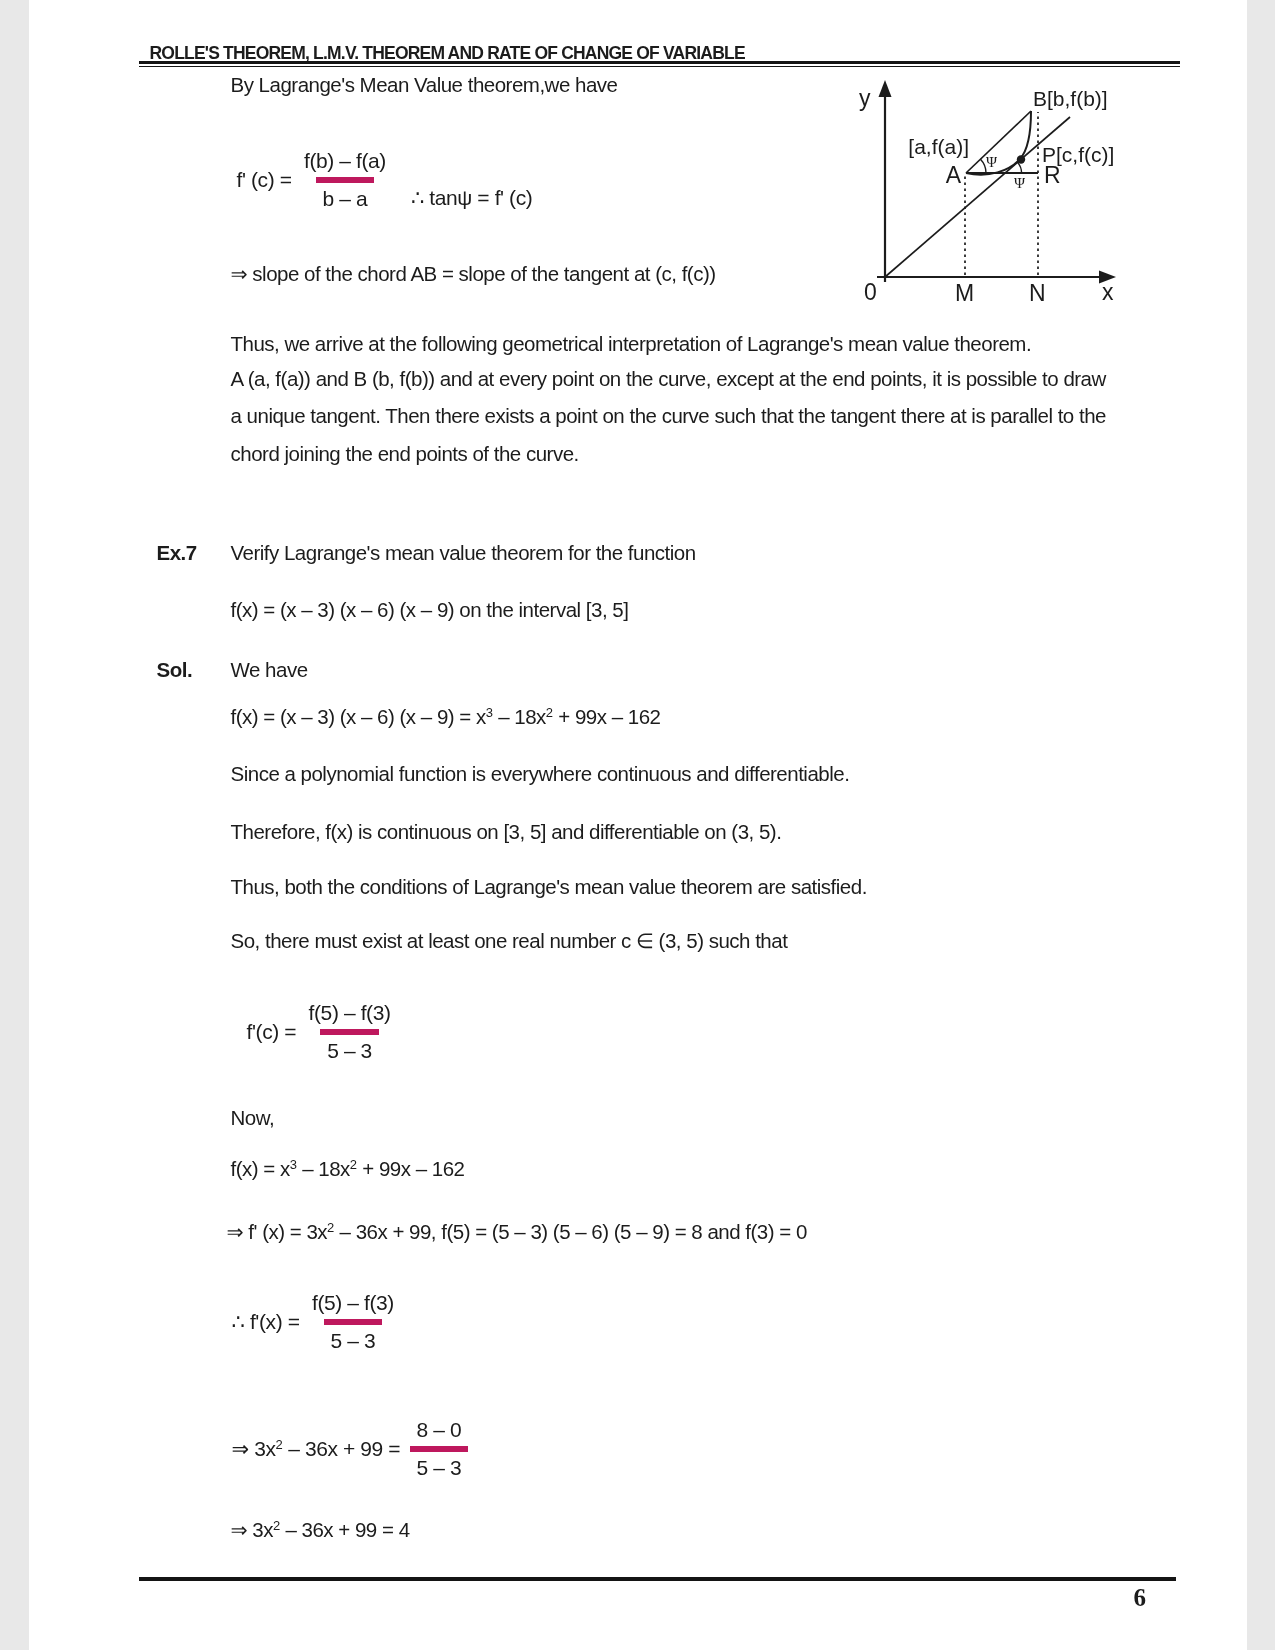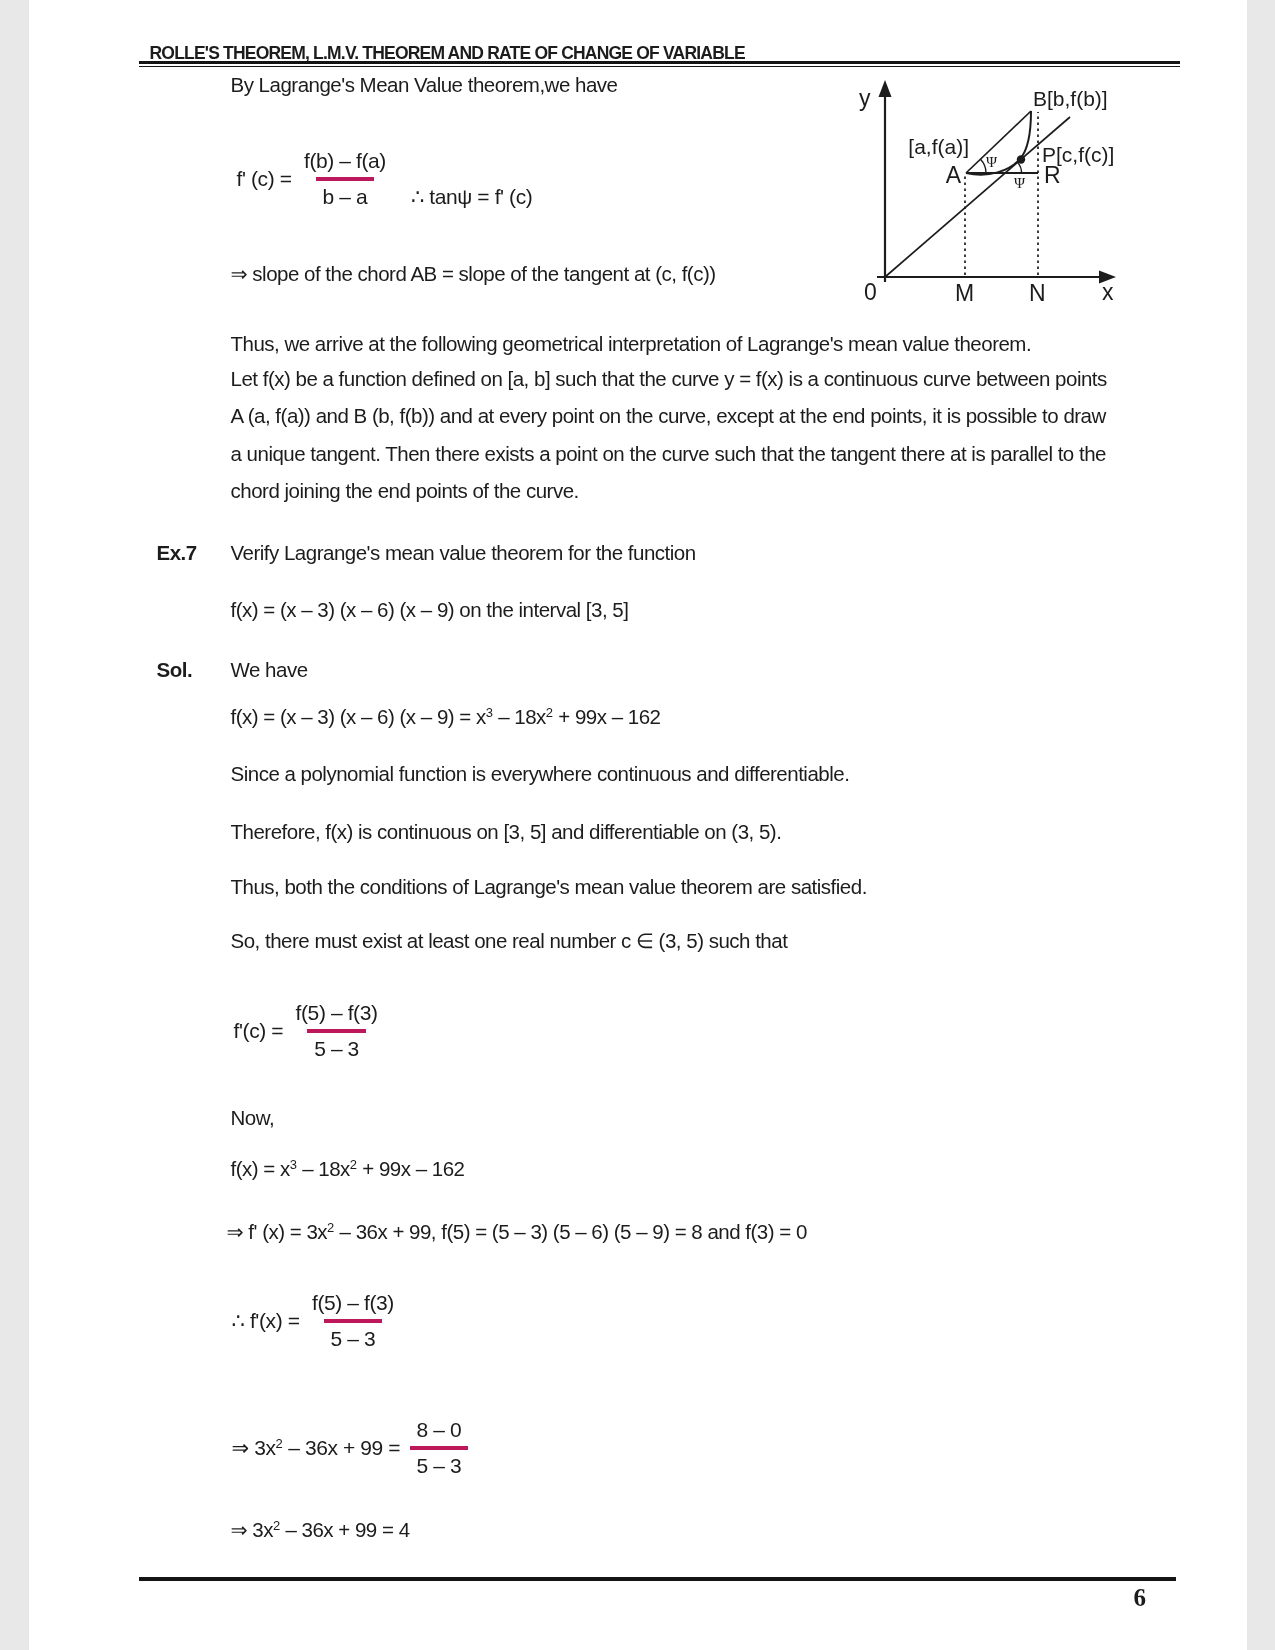--- a/index.html
+++ b/index.html
@@ -22,21 +22,21 @@
     position:absolute;left:202px;top:360px;width:884px;
     font-size:20.5px;letter-spacing:-0.5px;line-height:37.4px;
   }
   .para div{white-space:nowrap;}
   .formula{
     position:absolute;display:flex;align-items:center;
     font-size:21px;letter-spacing:-0.4px;white-space:pre;
   }
   .frac{display:inline-flex;flex-direction:column;align-items:center;}
   .frac .num{padding:0 7px 4px;}
-  .frac .den{border-top:4px solid #be185d;padding:4px 7px 0;}
+  .frac .den{border-top:6px solid #be185d;padding:4px 7px 0;}
   .rhs{margin-left:18px;margin-top:36px;}
   .sp{font-size:13px;position:relative;top:-7px;letter-spacing:0;}
   .footer-rule{position:absolute;left:110px;top:1577px;width:1037px;height:4px;background:#141414;}
   .pgnum{
     position:absolute;left:1105px;top:1584px;
     font-family:"Liberation Serif",serif;font-weight:bold;font-size:25px;
   }
   .diagram{position:absolute;left:780px;top:70px;}
   .diagram text{font-family:"Liberation Sans",sans-serif;fill:#1c1c1c;}
   .diagram .psi{font-family:"Liberation Serif",serif;font-size:15px;}
@@ -61,41 +61,40 @@
       <span class="den">b – a</span>
     </span>
     <span class="rhs">∴ tanψ = f' (c)</span>
   </div>
 
   <div class="t" style="left:202px;top:262px">⇒ slope of the chord AB = slope of the tangent at (c, f(c))</div>
 
   <div class="t" style="left:202px;top:332px">Thus, we arrive at the following geometrical interpretation of Lagrange's mean value theorem.</div>
 
   <div class="para">
-    <div>Let f(x) be a function defined on [a, b] such that the curve y = f(x) is a continuous curve between points</div>
     <div>A (a, f(a)) and B (b, f(b)) and at every point on the curve, except at the end points, it is possible to draw</div>
     <div>a unique tangent. Then there exists a point on the curve such that the tangent there at is parallel to the</div>
     <div>chord joining the end points of the curve.</div>
   </div>
 
   <div class="t b" style="left:128px;top:541px">Ex.7</div>
   <div class="t" style="left:202px;top:541px">Verify Lagrange's mean value theorem for the function</div>
   <div class="t" style="left:202px;top:598px">f(x) = (x – 3) (x – 6) (x – 9) on the interval [3, 5]</div>
 
   <div class="t b" style="left:128px;top:658px">Sol.</div>
   <div class="t" style="left:202px;top:658px">We have</div>
 
   <div class="t" style="left:202px;top:705px"><span>f(x) = (x – 3) (x – 6) (x – 9) = x</span><span class="sp">3</span><span> – 18x</span><span class="sp">2</span><span> + 99x – 162</span></div>
 
   <div class="t" style="left:202px;top:762px">Since a polynomial function is everywhere continuous and differentiable.</div>
   <div class="t" style="left:202px;top:820px">Therefore, f(x) is continuous on [3, 5] and differentiable on (3, 5).</div>
   <div class="t" style="left:202px;top:875px">Thus, both the conditions of Lagrange's mean value theorem are satisfied.</div>
   <div class="t" style="left:202px;top:929px">So, there must exist at least one real number c ∈ (3, 5) such that</div>
 
-  <div class="formula" style="left:205px;top:1001px">
+  <div class="formula" style="left:218px;top:1001px">
     <span>f'(c) = </span>
     <span class="frac">
       <span class="num">f(5) – f(3)</span>
       <span class="den">5 – 3</span>
     </span>
   </div>
 
   <div class="t" style="left:202px;top:1106px">Now,</div>
 
   <div class="t" style="left:202px;top:1157px"><span>f(x) = x</span><span class="sp">3</span><span> – 18x</span><span class="sp">2</span><span> + 99x – 162</span></div>

